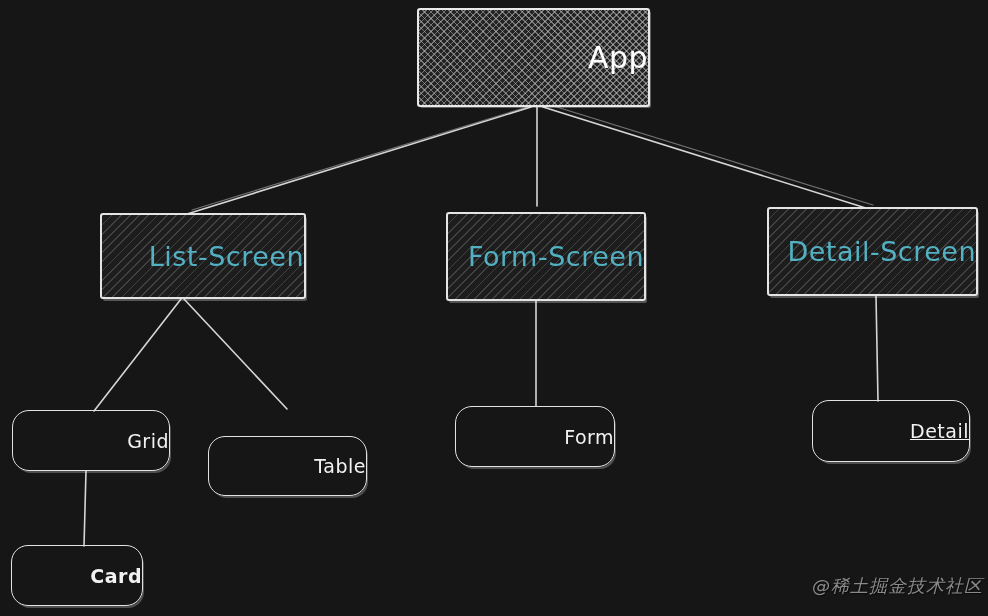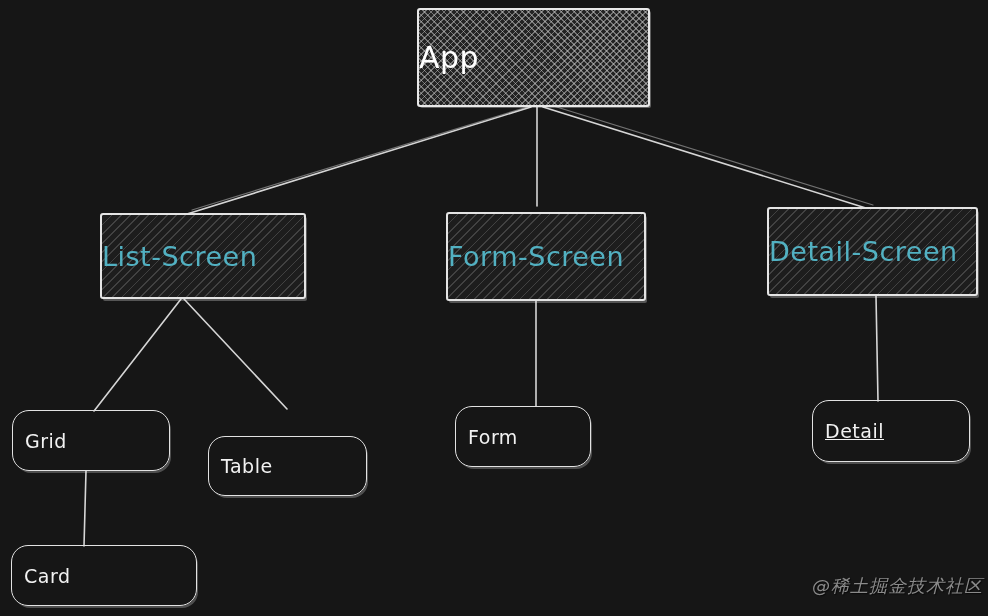--- a/index.html
+++ b/index.html
@@ -28,21 +28,21 @@
   }
   .edges line.ghost {
     stroke: #bdbdbd;
     stroke-width: 1.2;
     opacity: 0.55;
   }
   .node {
     position: absolute;
     display: flex;
     align-items: center;
-    justify-content: flex-start;
+    justify-content: flex-end;
     box-sizing: border-box;
     letter-spacing: 0.5px;
   }
   
   .node--root {
     border: 2.4px solid #e9e9e9;
     border-radius: 3px;
     background-color: #232323;
     background-image:
       repeating-linear-gradient(45deg,  rgba(205,205,205,0.48) 0px, rgba(205,205,205,0.48) 1.3px, transparent 1.3px, transparent 4.6px),
@@ -136,27 +136,27 @@
   </div>
 
   <div class="node node--leaf" style="left:12px; top:410px; width:158px; height:61px;">
     <span>Grid</span>
   </div>
 
   <div class="node node--leaf" style="left:208px; top:408px; width:159px; height:60px;margin-top:28px;">
     <span>Table</span>
   </div>
 
-  <div class="node node--leaf" style="left:455px; top:406px; width:136px; height:61px;">
+  <div class="node node--leaf" style="left:455px; top:406px; width:160px; height:61px;">
     <span>Form</span>
   </div>
 
   <div class="node node--leaf" style="left:812px; top:400px; width:158px; height:62px;text-decoration:underline;">
     <span>Detail</span>
   </div>
 
-  <div class="node node--leaf" style="left:11px; top:545px; width:186px; height:61px;">
+  <div class="node node--leaf" style="left:11px; top:545px; width:132px; height:61px;font-weight:bold;">
     <span>Card</span>
   </div>
 
   <div class="watermark">@稀土掘金技术社区</div>
 
 </div>
 
 </body></html>

